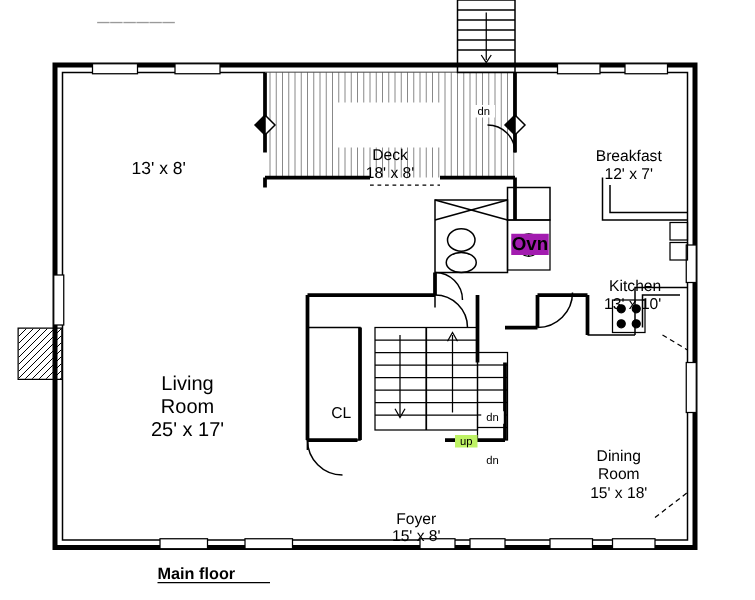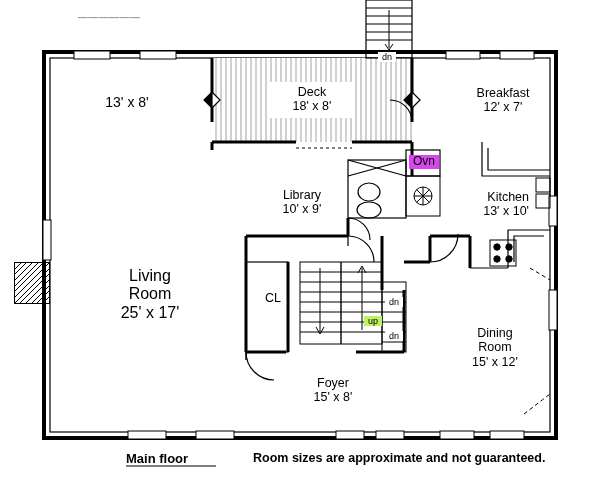--- a/index.html
+++ b/index.html
@@ -17,20 +17,21 @@
     background: #ffffff;
     overflow: hidden;
   }
   .lbl {
     position: absolute;
     font-family: "Liberation Sans", sans-serif;
     color: #000;
     text-align: center;
     line-height: 1.15;
     white-space: pre;
+    margin-top: 32px;
   }
   .hatch {
     position: absolute;
     background:
       repeating-linear-gradient(
         -45deg,
         #000 0px, #000 0.6px,
         rgba(0,0,0,0) 0.6px, rgba(0,0,0,0) 4px
       );
     border: 1px solid #000;
@@ -311,36 +312,33 @@
     <line x1="126" y1="466" x2="216" y2="466" stroke="#000" stroke-width="1"></line>
   </svg>
 
   <div class="hatch" style="left:14px; top:262px; width:36px; height:42px;"></div>
 
   <div class="lbl" style="left:82px; top:94px; width:90px; font-size:14px;">13' x 8'</div>
   <div class="lbl" style="left:272px; top:85px; width:80px; font-size:12.5px;">Deck
 18' x 8'</div>
   <div class="lbl" style="left:460px; top:86px; width:86px; font-size:12.5px;">Breakfast
 12' x 7'</div>
-  <div class="lbl" style="left:262px; top:188px; width:80px; font-size:12.5px;">Library
-10' x 9'</div>
   <div class="lbl" style="left:449px; top:190px; width:80px; font-size:12.5px;text-align:right;">Kitchen
 13' x 10'</div>
   <div class="lbl" style="left:107px; top:267px; width:86px; font-size:16px;">Living
 Room
 25' x 17'</div>
   <div class="lbl" style="left:258px; top:291px; width:30px; font-size:12.5px;">CL</div>
   <div class="lbl" style="left:455px; top:326px; width:80px; font-size:12.5px;">Dining
 Room
-15' x 12'</div>
+15' x 18'</div>
   <div class="lbl" style="left:295px; top:376px; width:76px; font-size:12.5px;">Foyer
 15' x 8'</div>
 
-  <div class="lbl" style="left:409px; top:155px; width:30px; font-size:12px; background:#d946ef;">Ovn</div>
+  <div class="lbl" style="left:409px; top:155px; width:30px; font-size:15px; background:#a21caf;font-weight:bold;">Ovn</div>
   <div class="lbl" style="left:378px; top:52px; width:18px; font-size:9px; background:#fff;">dn</div>
   <div class="lbl" style="left:364px; top:316px; width:18px; font-size:9px; background:#bef264;">up</div>
   <div class="lbl" style="left:385px; top:297px; width:18px; font-size:9px; background:#fff;">dn</div>
   <div class="lbl" style="left:385px; top:331px; width:18px; font-size:9px; background:#fff;">dn</div>
 
   <div class="footnote" style="left:126px; top:451px; font-size:13px;">Main floor</div>
-  <div class="footnote" style="left:253px; top:451px; font-size:12.5px;">Room sizes are approximate and not guaranteed.</div>
 
 </div>
 
 </body></html>

